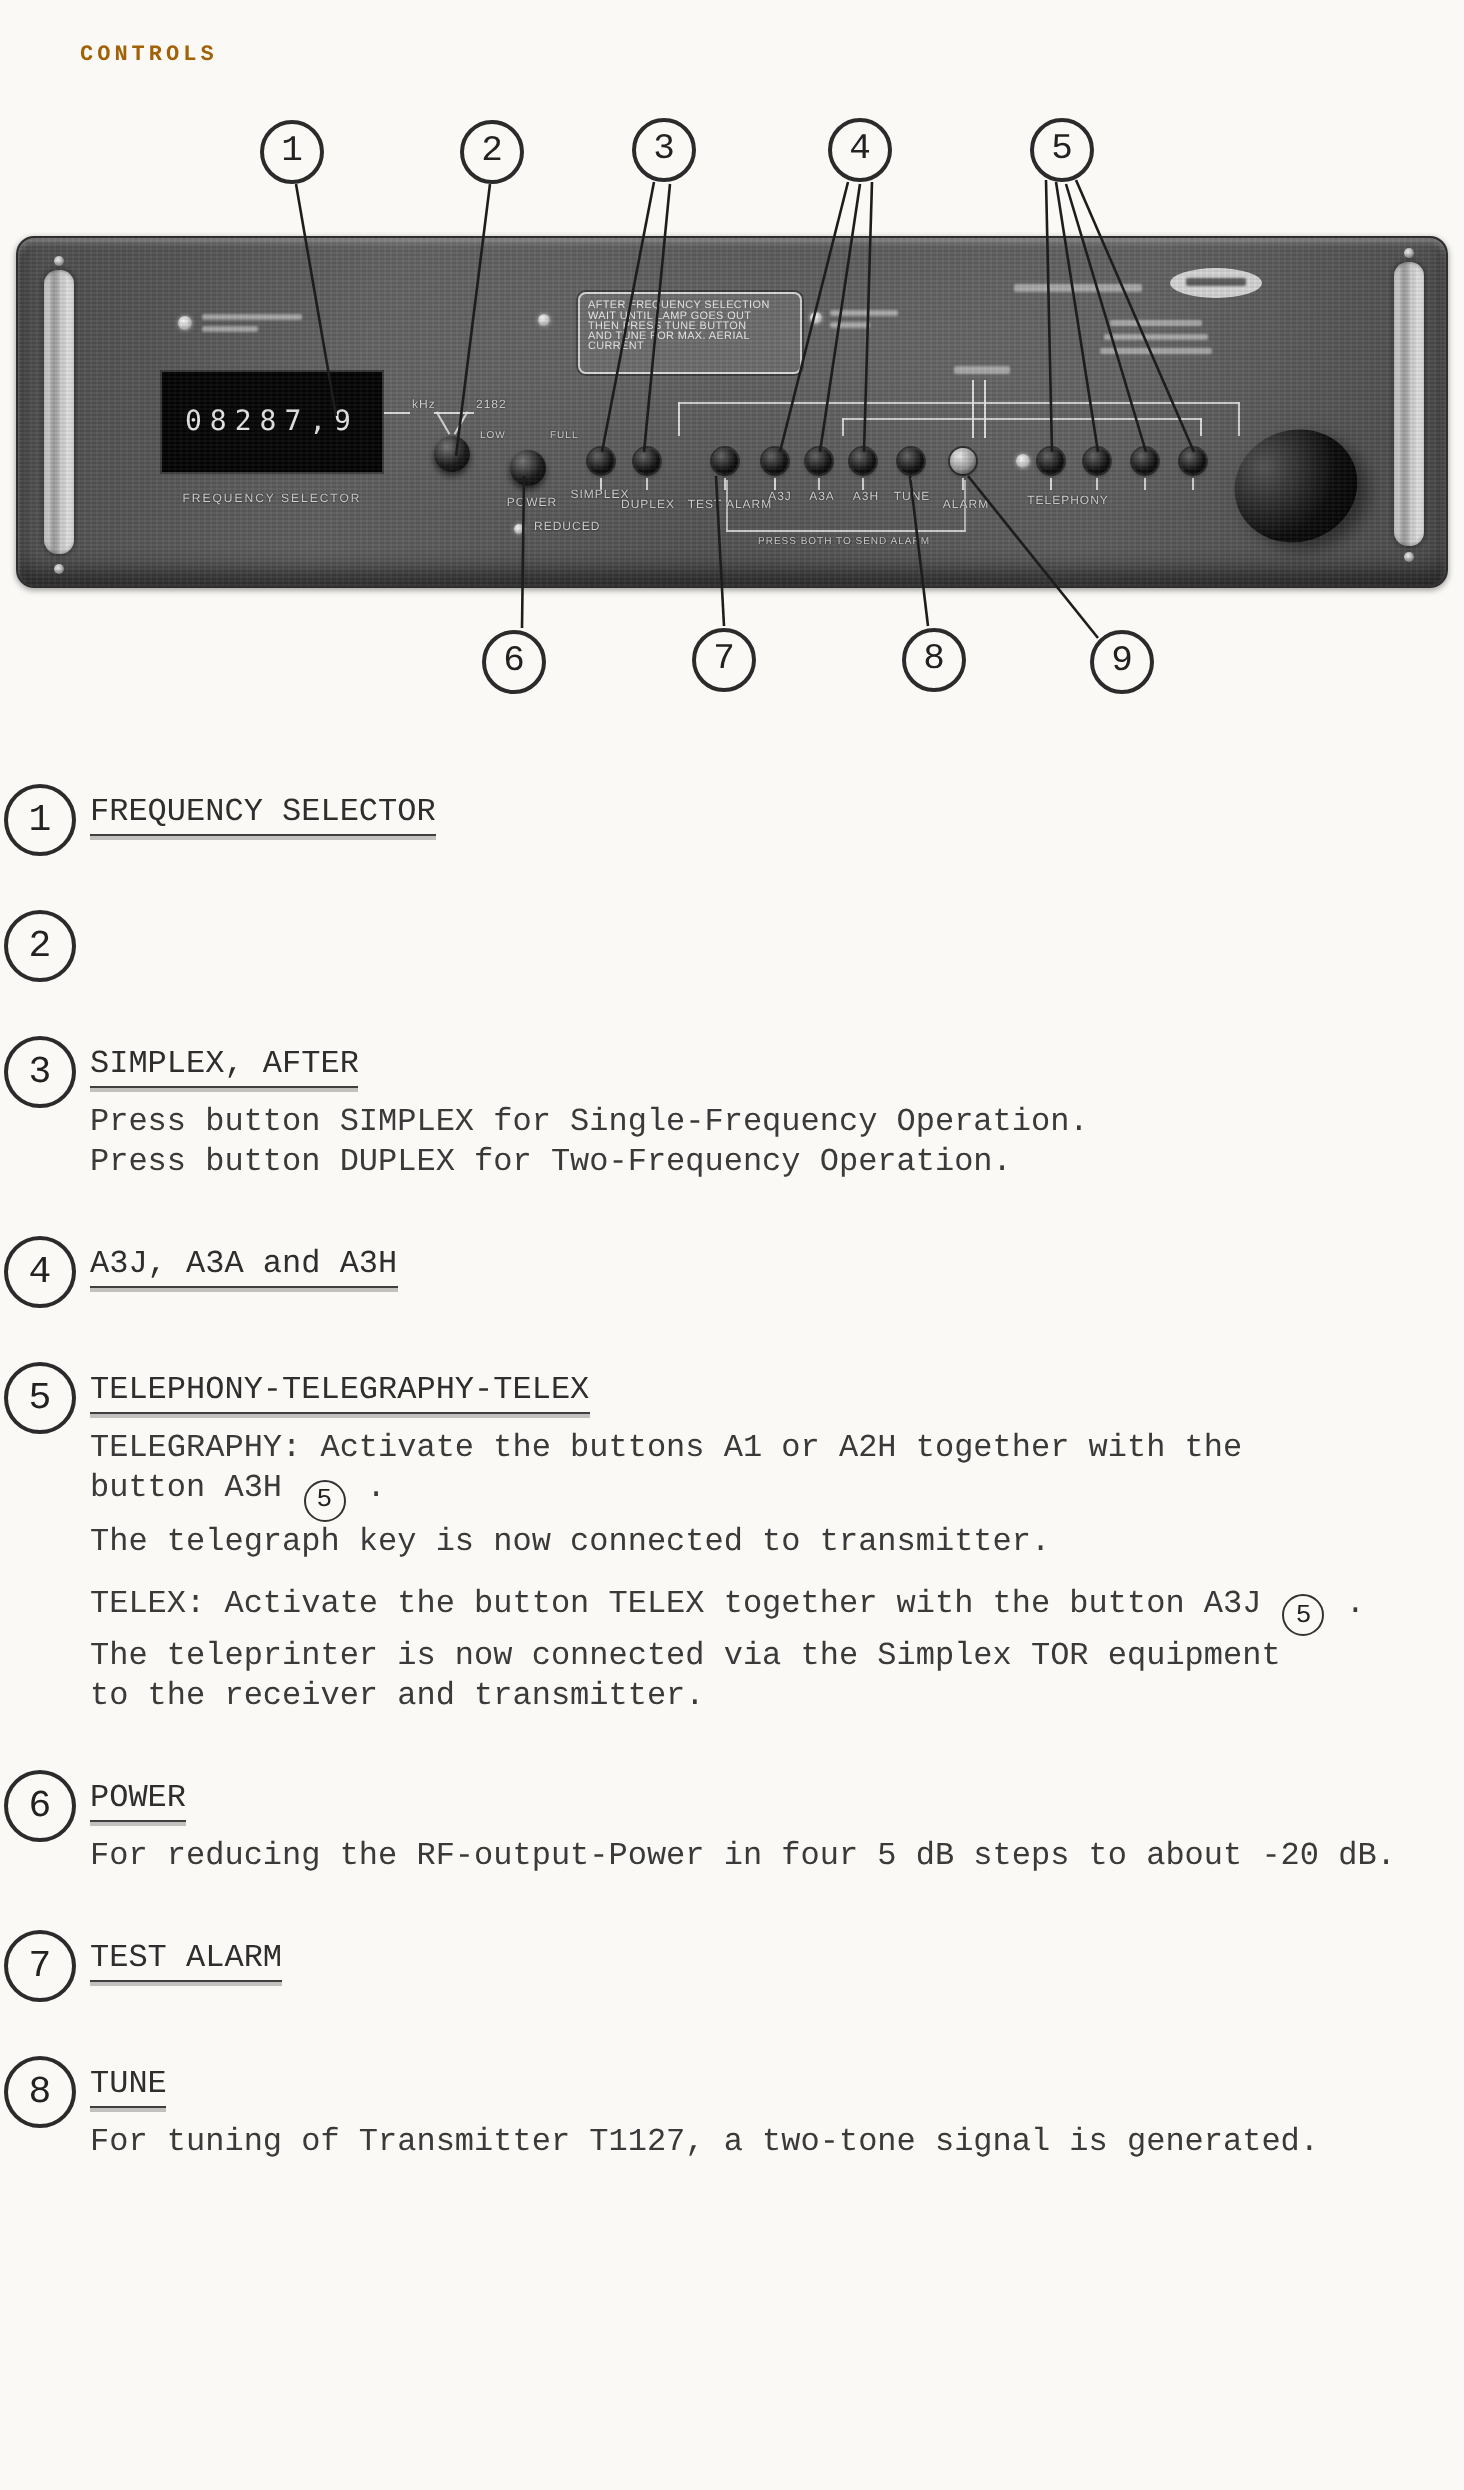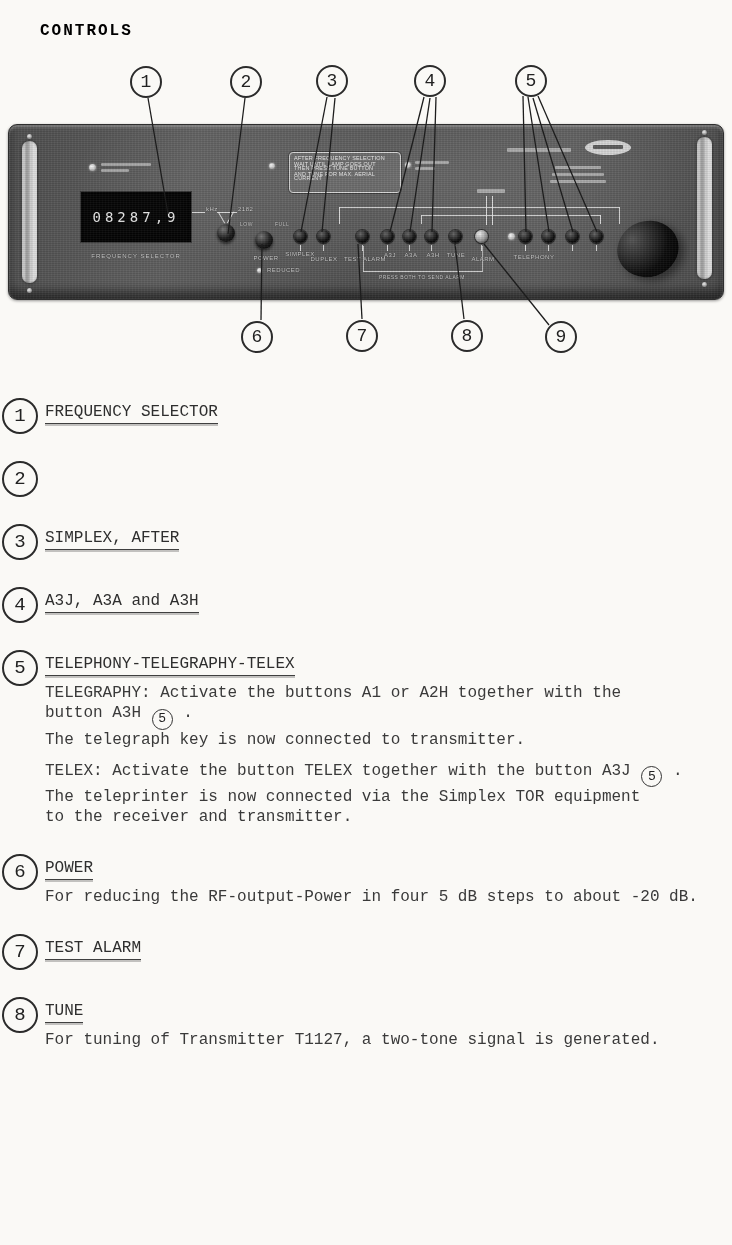--- a/index.html
+++ b/index.html
@@ -5,21 +5,21 @@
   html,body { margin:0; padding:0; }
   body {
     width:732px; height:1245px; overflow:hidden;
     background:#faf9f6;
     font-family:"Liberation Mono", monospace;
     color:#333;
     position:relative;
   }
   .doc-title {
     margin:22px 0 0 40px;
-    font-size:16px; font-weight:bold; letter-spacing:2px; color:#000000;
+    font-size:11px; font-weight:bold; letter-spacing:2px; color:#a16207;
   }
   
   .figure { position:relative; width:732px; height:314px; margin-top:12px; }
   .callout {
     position:absolute; width:32px; height:32px; box-sizing:border-box;
     border:2px solid #2b2b2b; border-radius:50%;
     display:flex; align-items:center; justify-content:center;
     font-size:18px; color:#222; background:#faf9f6; z-index:4;
   }
   svg.lines { position:absolute; left:0; top:0; z-index:3; pointer-events:none; }
@@ -261,20 +261,21 @@
         <div class="sec-title"><span>FREQUENCY SELECTOR</span></div>
       </div>
     </div>
     <div class="section">
       <div class="sec-circle">2</div>
     </div>
     <div class="section">
       <div class="sec-circle">3</div>
       <div class="sec-body">
         <div class="sec-title"><span>SIMPLEX, AFTER</span></div>
+        <p class="sec-para">Press button SIMPLEX for Single-Frequency Operation.<br>Press button DUPLEX for Two-Frequency Operation.</p>
       </div>
     </div>
     <div class="section">
       <div class="sec-circle">4</div>
       <div class="sec-body">
         <div class="sec-title"><span>A3J, A3A and A3H</span></div>
       </div>
     </div>
     <div class="section">
       <div class="sec-circle">5</div>

